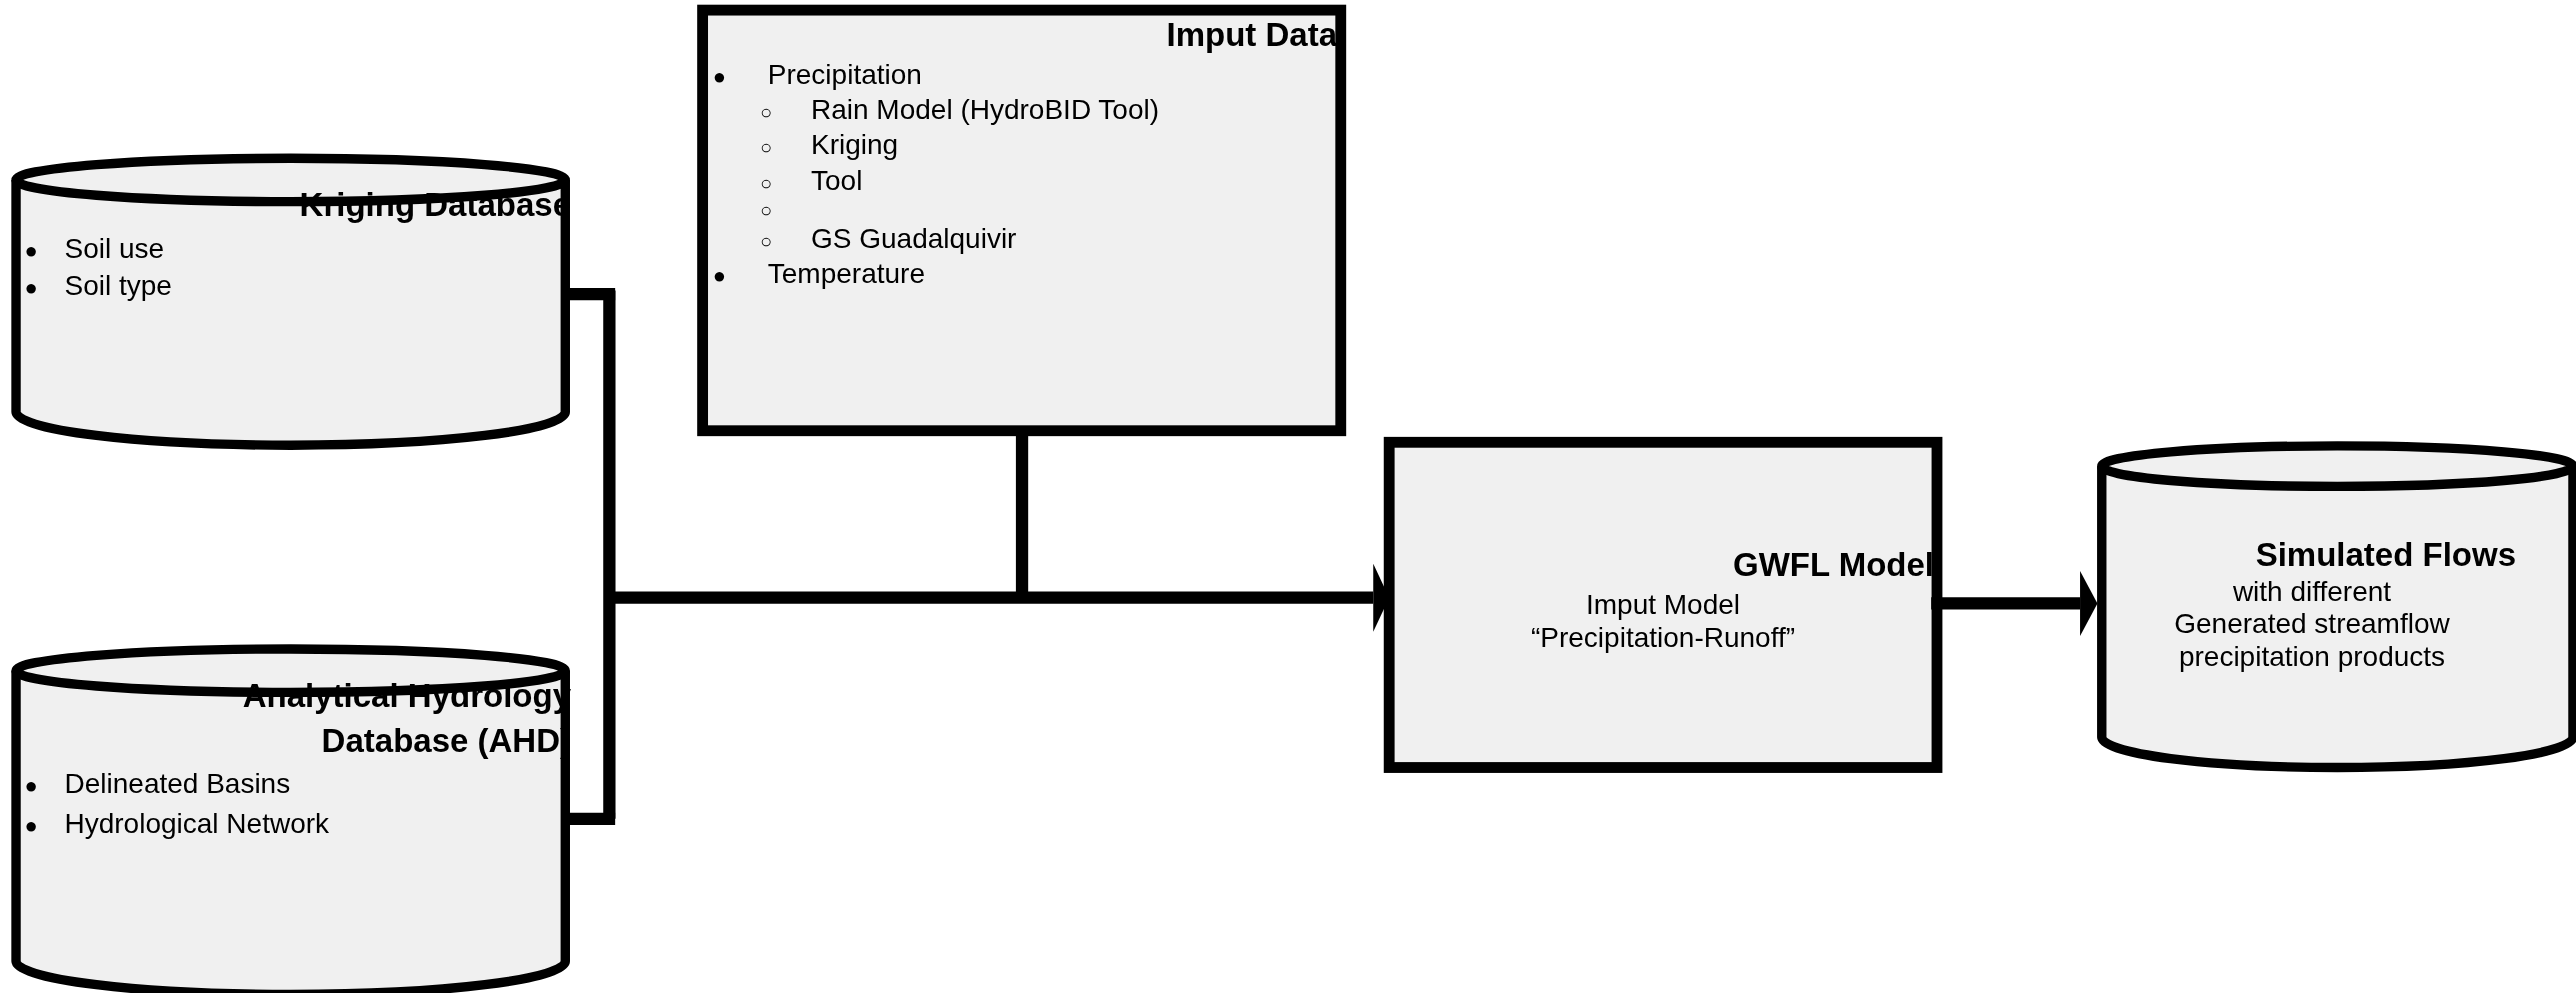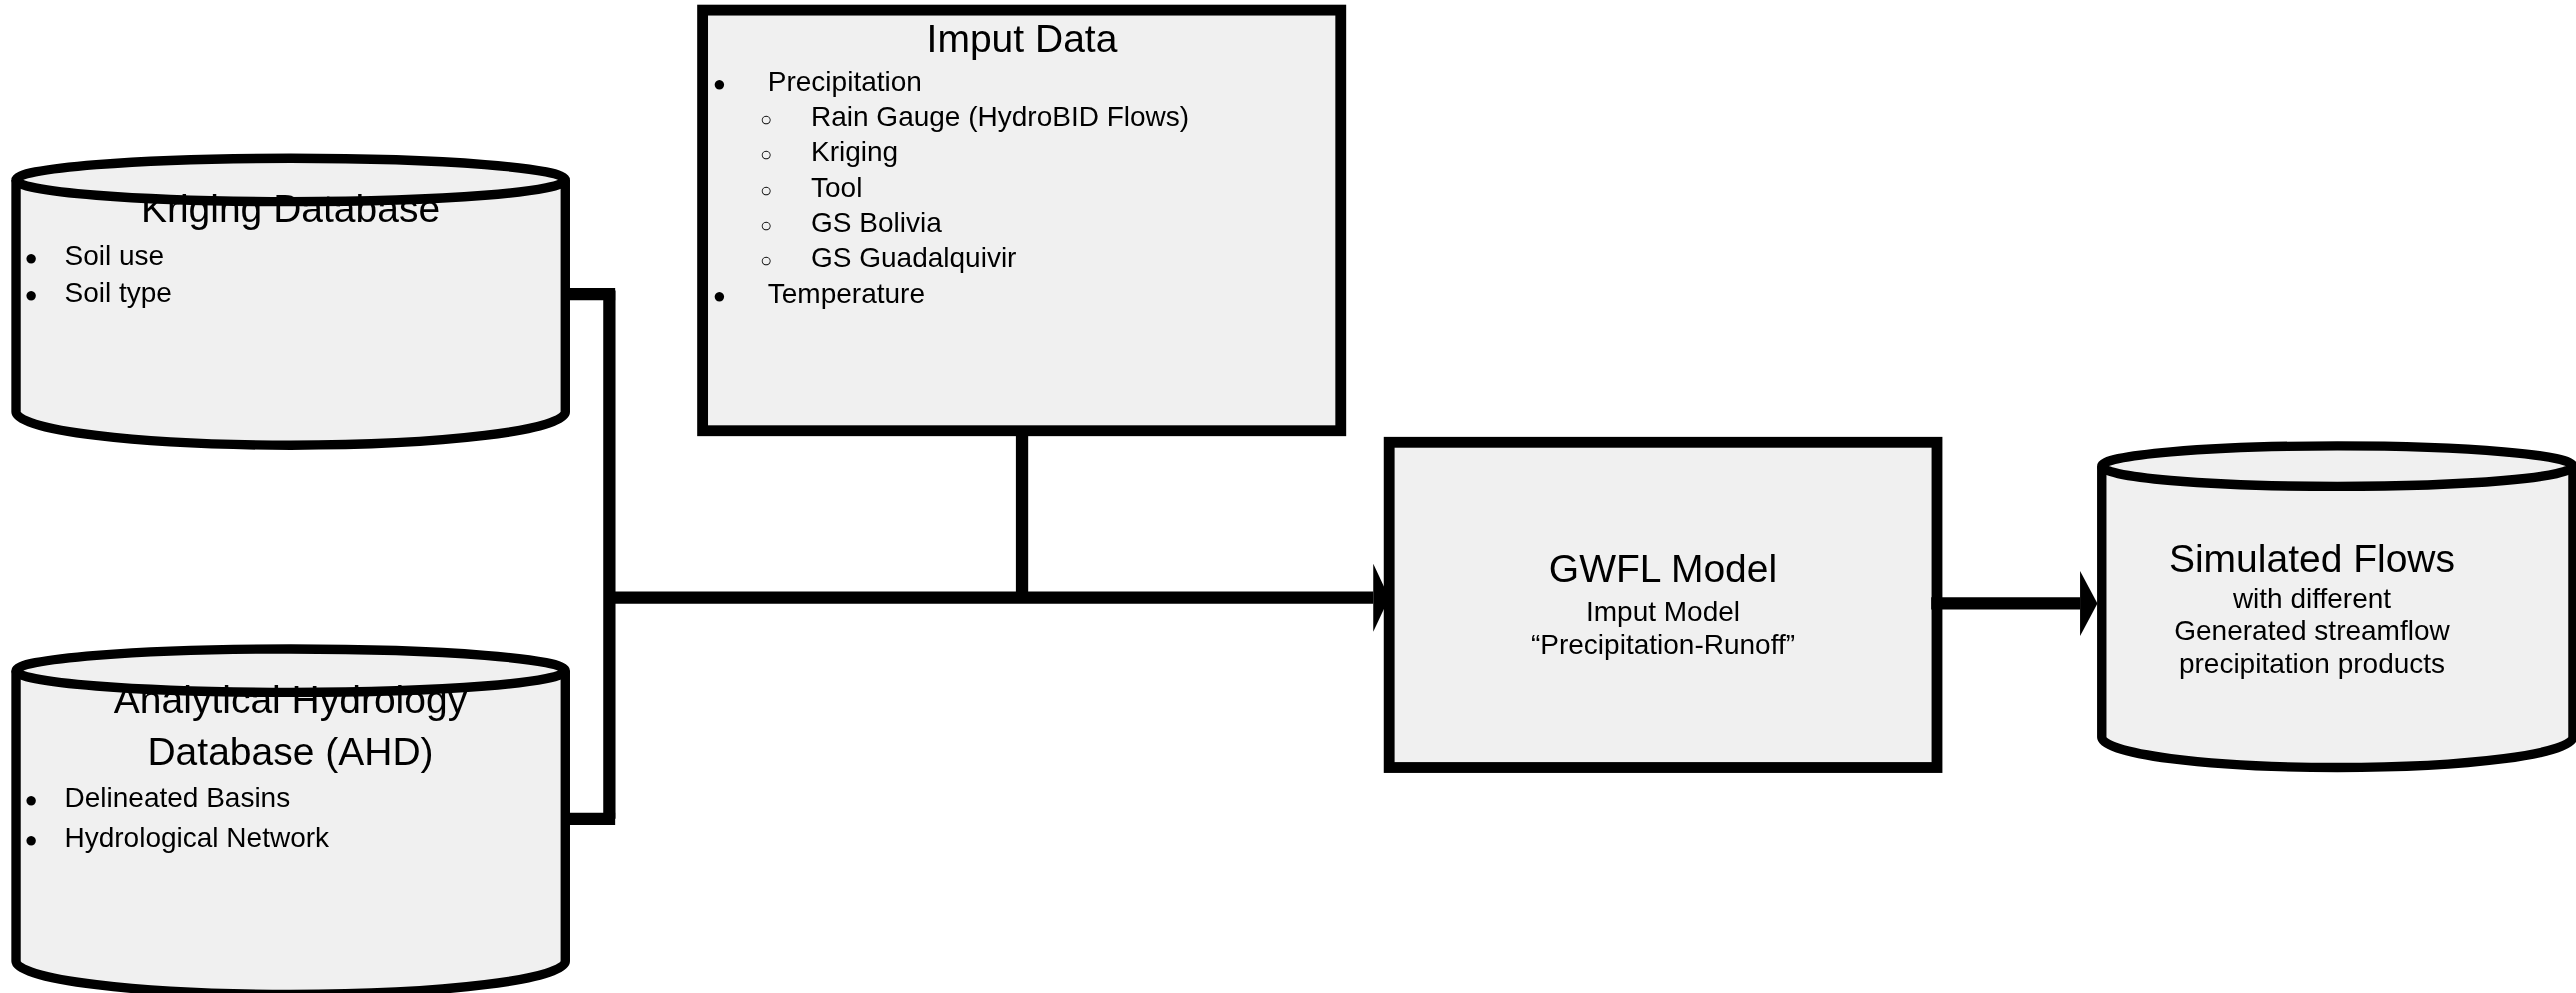--- a/index.html
+++ b/index.html
@@ -28,23 +28,23 @@
   .shape-stroke { stroke: #000000; fill: none; }
   .conn { stroke: #000000; fill: none; stroke-width: 17; stroke-linecap: butt; }
   .conn-head { fill: #000000; }
 
   .txt {
     position: absolute;
     color: #000000;
     line-height: 1.16;
   }
   .ttl {
-    font-weight: normal;
-    font-size: 39px;
-    text-align: center;
+    font-weight: bold;
+    font-size: 33px;
+    text-align: right;
   }
   .sub {
     font-size: 28px;
     text-align: center;
   }
   .li-row {
     display: flex;
     align-items: baseline;
     font-size: 28px;
   }
@@ -172,33 +172,32 @@
 
   <div class="txt" id="input-text">
     <div class="ttl">Imput Data</div>
 
     <div class="li-row lvl1">
       <span class="li-bullet">●</span>
       <span class="li-text">Precipitation</span>
     </div>
     <div class="li-row lvl2">
       <span class="li-bullet">○</span>
-      <span class="li-text">Rain Gauge (HydroBID Flows)</span>
+      <span class="li-text">Rain Model (HydroBID Tool)</span>
     </div>
     <div class="li-row lvl2">
       <span class="li-bullet">○</span>
       <span class="li-text">Kriging</span>
     </div>
     <div class="li-row lvl2">
       <span class="li-bullet">○</span>
       <span class="li-text">Tool</span>
     </div>
     <div class="li-row lvl2">
       <span class="li-bullet">○</span>
-      <span class="li-text">GS Bolivia</span>
     </div>
     <div class="li-row lvl2">
       <span class="li-bullet">○</span>
       <span class="li-text">GS Guadalquivir</span>
     </div>
     <div class="li-row lvl1">
       <span class="li-bullet">●</span>
       <span class="li-text">Temperature</span>
     </div>
   </div>

